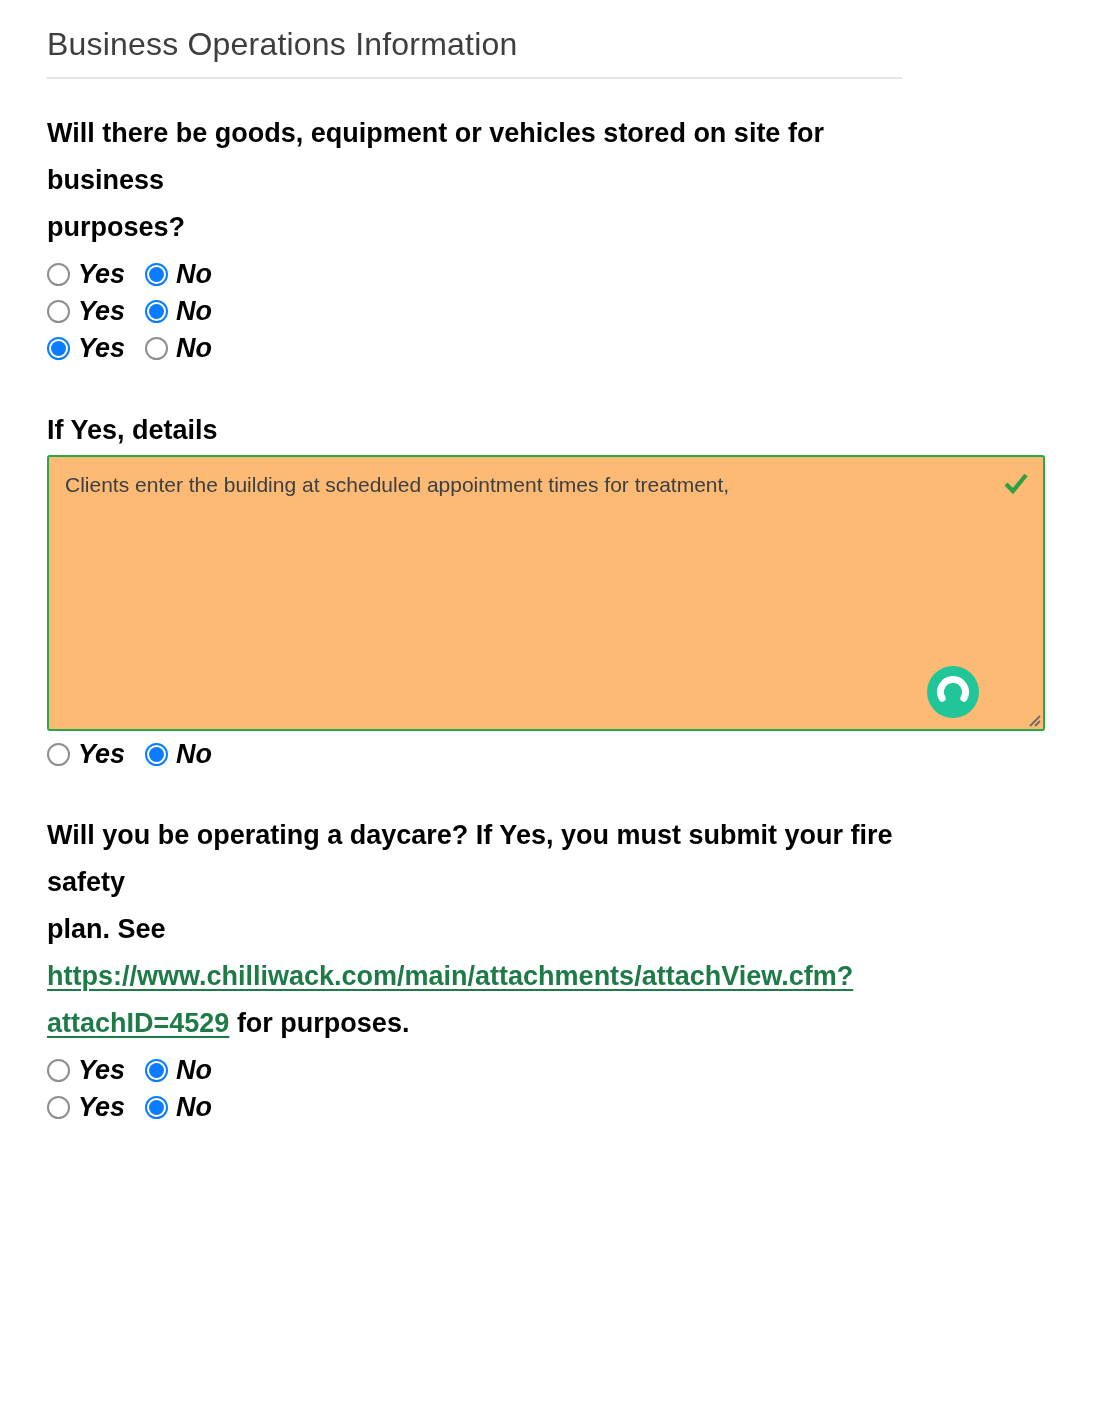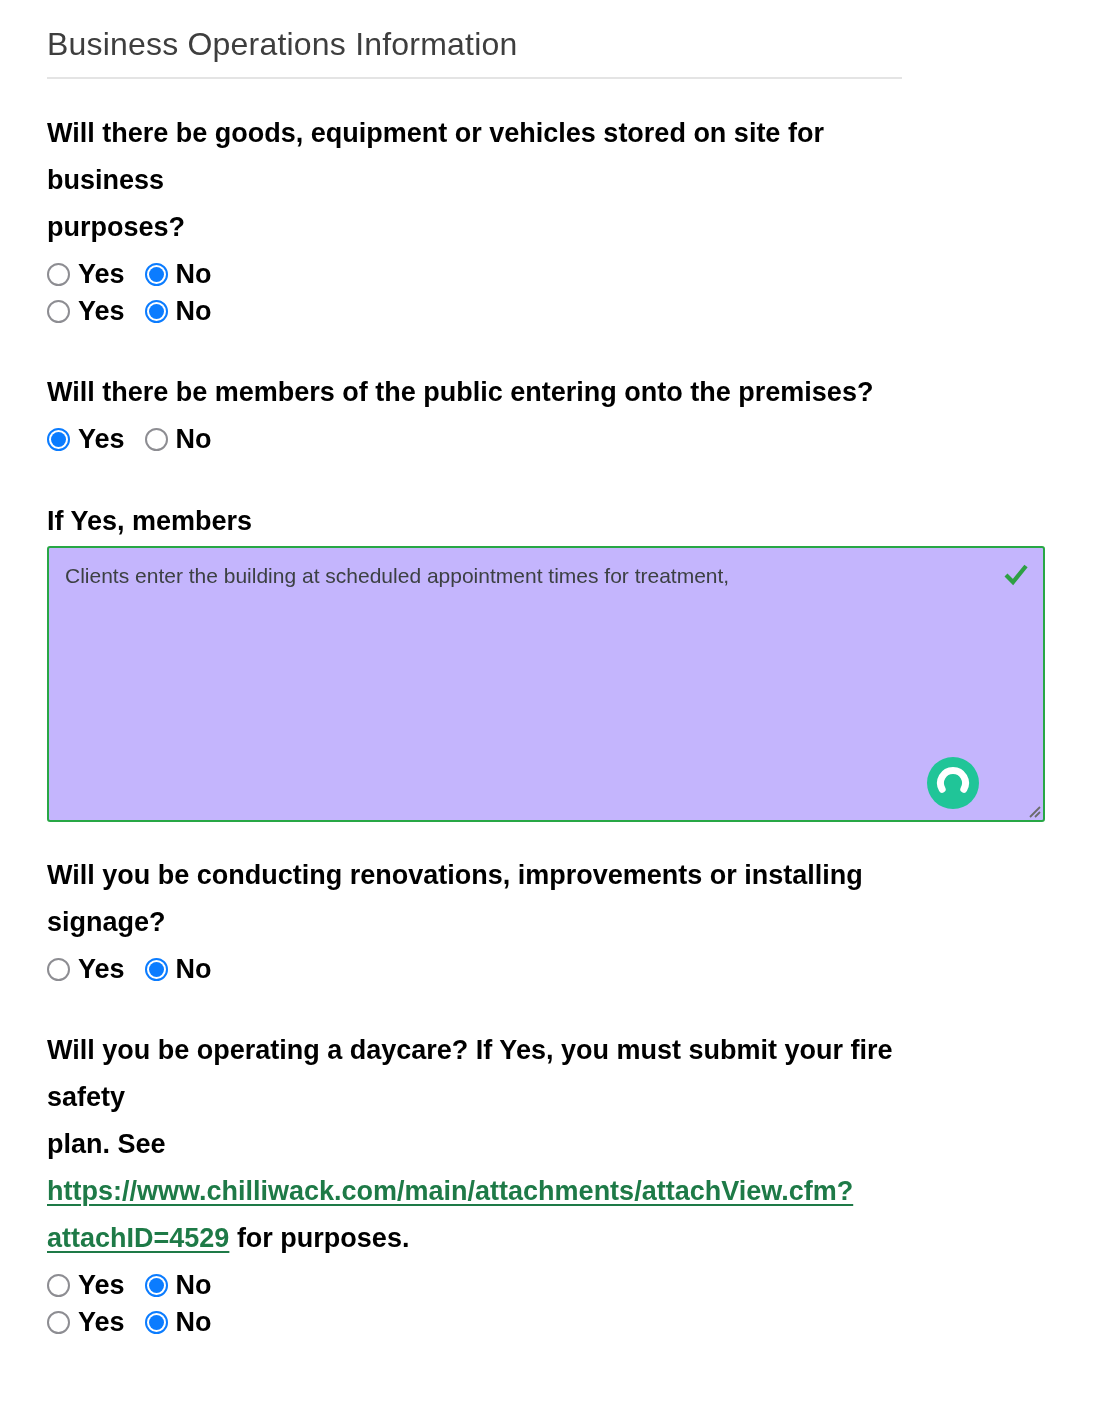--- a/index.html
+++ b/index.html
@@ -47,20 +47,21 @@
     text-decoration: underline;
     text-decoration-thickness: 2px;
     text-underline-offset: 4px;
     cursor: pointer;
   }
   .radio-row {
     display: flex;
     align-items: center;
     margin-top: 10px;
     height: 27px;
+    font-style: italic;
   }
   .radio {
     position: relative;
     width: 23px;
     height: 23px;
     border: 2px solid #8d8d92;
     border-radius: 50%;
     background: #ffffff;
     flex: none;
     cursor: pointer;
@@ -99,21 +100,21 @@
   textarea.explain {
     width: 100%;
     height: 100%;
     border: 2px solid #28a745;
     border-radius: 3px;
     padding: 14px 60px 20px 16px;
     font-family: "Liberation Sans", "DejaVu Sans", sans-serif;
     font-size: 21px;
     line-height: 27px;
     color: #3c4043;
-    background: #c4b5fd;
+    background: #fdba74;
     resize: none;
     outline: none;
     overflow: hidden;
     display: block;
   }
   .check-icon {
     position: absolute;
     top: 14px;
     right: 15px;
     width: 28px;
@@ -161,31 +162,30 @@
   <section>
     <div class="radio-row">
       <span class="radio"></span>
       <span class="radio-label">Yes</span>
       <span class="radio checked"></span>
       <span class="radio-label">No</span>
     </div>
   </section>
 
   <section>
-    <p class="question">Will there be members of the public entering onto the premises?</p>
-    <div class="radio-row">
-      <span class="radio checked"></span>
-      <span class="radio-label">Yes</span>
-      <span class="radio"></span>
-      <span class="radio-label">No</span>
-    </div>
-  </section>
-
-  <section>
-    <p class="explain-label">If Yes, members</p>
+    <div class="radio-row">
+      <span class="radio checked"></span>
+      <span class="radio-label">Yes</span>
+      <span class="radio"></span>
+      <span class="radio-label">No</span>
+    </div>
+  </section>
+
+  <section>
+    <p class="explain-label">If Yes, details</p>
     <div class="textarea-wrap">
       <textarea class="explain" spellcheck="false" style="">Clients enter the building at scheduled appointment times for treatment,</textarea>
       <span class="check-icon">
         <svg width="28" height="28" viewBox="0 0 28 28">
           <path d="M4 15 L11 22 L24 6" fill="none" stroke="#2da044" stroke-width="4.2" stroke-linecap="butt" stroke-linejoin="miter"></path>
         </svg>
       </span>
       <button class="grammarly-badge">
         <svg width="52" height="52" viewBox="0 0 52 52">
           <circle cx="26" cy="26" r="26" fill="#20c598"></circle>
@@ -194,21 +194,20 @@
       </button>
       <span class="resize-handle">
         <svg width="14" height="14" viewBox="0 0 14 14">
           <path d="M3 13 L13 3 M8 13 L13 8" stroke="#6b6b6b" stroke-width="1.8" fill="none"></path>
         </svg>
       </span>
     </div>
   </section>
 
   <section>
-    <p class="question after-textarea">Will you be conducting renovations, improvements or installing signage?</p>
     <div class="radio-row">
       <span class="radio"></span>
       <span class="radio-label">Yes</span>
       <span class="radio checked"></span>
       <span class="radio-label">No</span>
     </div>
   </section>
 
   <section>
     <p class="question"><span>Will you be operating a daycare? If Yes, you must submit your fire safety

